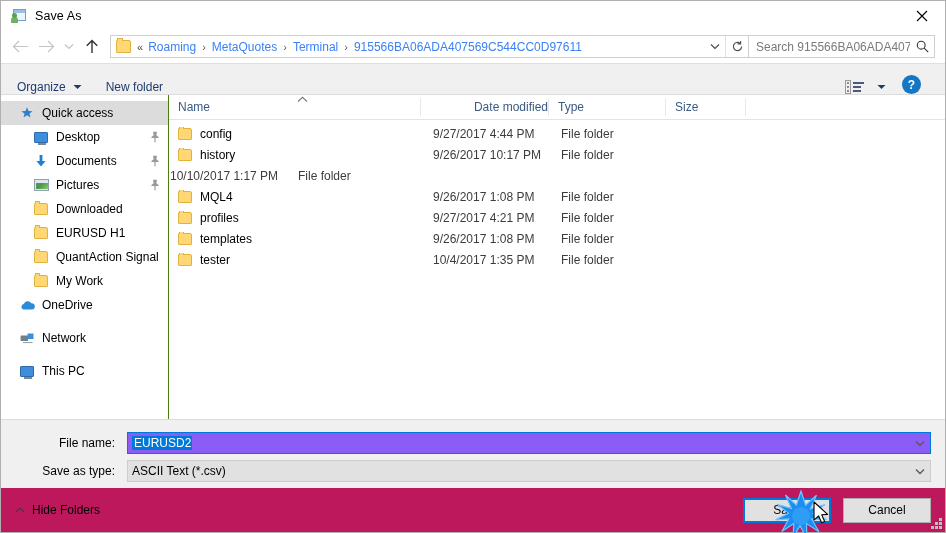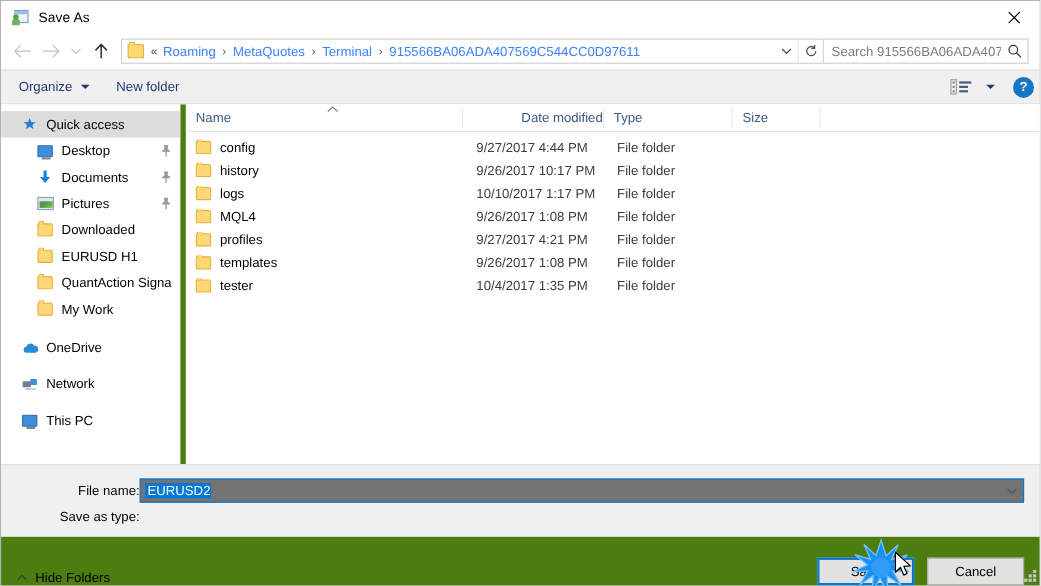--- a/index.html
+++ b/index.html
@@ -217,22 +217,22 @@
   }
 
   
   .toolbar {
     height: 32px;
     min-height: 32px;
     background: #f0f0f0;
     border-top: 1px solid #e0e0e0;
     border-bottom: 1px solid #dcdcdc;
     display: flex;
-    align-items: center;
-    padding: 0 5px 0 16px;
+    align-items: flex-end;
+    padding: 0 24px 0 16px;
     box-sizing: border-box;
   }
   .tb-item {
     font-size: 12px;
     color: #1f3b6e;
     display: flex;
     align-items: center;
     margin-right: 24px;
   }
   .tb-caret {
@@ -284,21 +284,21 @@
   .body {
     flex: 1 1 auto;
     display: flex;
     min-height: 0;
     background: #ffffff;
   }
   .sidebar {
     width: 168px;
     min-width: 168px;
     background: #ffffff;
-    border-right: 5px solid #4d7c0f;
+    border-right: 1px solid #4d7c0f;
     padding-top: 6px;
     box-sizing: border-box;
     overflow: hidden;
   }
   .side-item {
     height: 24px;
     display: flex;
     align-items: center;
     font-size: 12px;
     color: #000;
@@ -459,37 +459,37 @@
     box-sizing: border-box;
   }
   .formrow {
     display: flex;
     align-items: center;
     margin-bottom: 6px;
   }
   .formlabel {
     width: 112px;
     text-align: right;
-    padding-right: 0;
+    padding-right: 12px;
     font-size: 12px;
     color: #000;
     box-sizing: border-box;
     flex: none;
   }
   .combo {
     flex: 1 1 auto;
     height: 22px;
     display: flex;
     align-items: center;
     box-sizing: border-box;
     min-width: 0;
   }
   .combo-filename {
     border: 1px solid #0078d7;
-    background: #737373;
+    background: #8b5cf6;
   }
   .combo-type {
     border: 1px solid #cccccc;
     background: #e1e1e1;
   }
   .combo-value {
     flex: 1 1 auto;
     font-size: 12px;
     padding-left: 4px;
     white-space: nowrap;
@@ -507,23 +507,23 @@
     align-items: center;
     justify-content: center;
     color: #5a5a5a;
     flex: none;
   }
 
   
   .footer {
     height: 44px;
     min-height: 44px;
-    background: #4d7c0f;
-    display: flex;
-    align-items: flex-end;
+    background: #be185d;
+    display: flex;
+    align-items: center;
     padding: 0 14px 0 14px;
     box-sizing: border-box;
     position: relative;
   }
   .hide-folders {
     display: flex;
     align-items: center;
     font-size: 12px;
     color: #000;
   }
@@ -776,21 +776,21 @@
 
       <div class="side-item ind-1">
         <span class="side-ico">
             <span class="ico-folder">
               <span class="folder-shape" style="display:block;height:12px"></span>
             </span>
           </span>
         <span class="side-label">My Work</span>
       </div>
 
-      <div class="side-item ind-0" style="margin-top:11px">
+      <div class="side-item ind-0" style="">
         <span class="side-ico ico-cloud">
           <svg width="15" height="11" viewBox="0 0 15 11">
               <path d="M3.6 9.6 A2.8 2.8 0 0 1 3.9 4.1 A4 4 0 0 1 11.2 3.3 A2.9 2.9 0 0 1 12 9.6 Z" fill="#2a8bd8"></path>
             </svg>
         </span>
         <span class="side-label">OneDrive</span>
       </div>
 
       <div class="side-item ind-0" style="margin-top:9px">
         <span class="side-ico">
@@ -849,26 +849,20 @@
             <span class="ico-folder">
                 <span class="folder-shape" style="display:block;height:12px"></span>
               </span>
             <span>history</span>
           </div>
           <div class="cell-date">9/26/2017 10:17 PM</div>
           <div class="cell-type">File folder</div>
           <div class="cell-size"></div>
         </div>
         <div class="row">
-          <div class="cell-name">
-            <span class="ico-folder">
-                <span class="folder-shape" style="display:block;height:12px"></span>
-              </span>
-            <span>logs</span>
-          </div>
           <div class="cell-date">10/10/2017 1:17 PM</div>
           <div class="cell-type">File folder</div>
           <div class="cell-size"></div>
         </div>
         <div class="row">
           <div class="cell-name">
             <span class="ico-folder">
                 <span class="folder-shape" style="display:block;height:12px"></span>
               </span>
             <span>MQL4</span>
@@ -921,20 +915,28 @@
         <div class="combo-value"><span class="sel-text">EURUSD2</span></div>
         <div class="combo-caret">
           <svg width="10" height="7" viewBox="0 0 10 7">
               <path d="M1 1.5 L5 5.5 L9 1.5" stroke="currentColor" stroke-width="1.4" fill="none"></path>
             </svg>
         </div>
       </div>
     </div>
     <div class="formrow">
       <div class="formlabel">Save as type:</div>
+      <div class="combo combo-type">
+        <div class="combo-value">ASCII Text (*.csv)</div>
+        <div class="combo-caret">
+          <svg width="10" height="7" viewBox="0 0 10 7">
+              <path d="M1 1.5 L5 5.5 L9 1.5" stroke="currentColor" stroke-width="1.4" fill="none"></path>
+            </svg>
+        </div>
+      </div>
     </div>
   </div>
 
   <div class="footer">
     <div class="hide-folders">
       <span class="hf-caret">
         <svg width="10" height="6" viewBox="0 0 10 6">
             <path d="M1 5 L5 1.2 L9 5" stroke="currentColor" stroke-width="1.1" fill="none"></path>
           </svg>
       </span>

